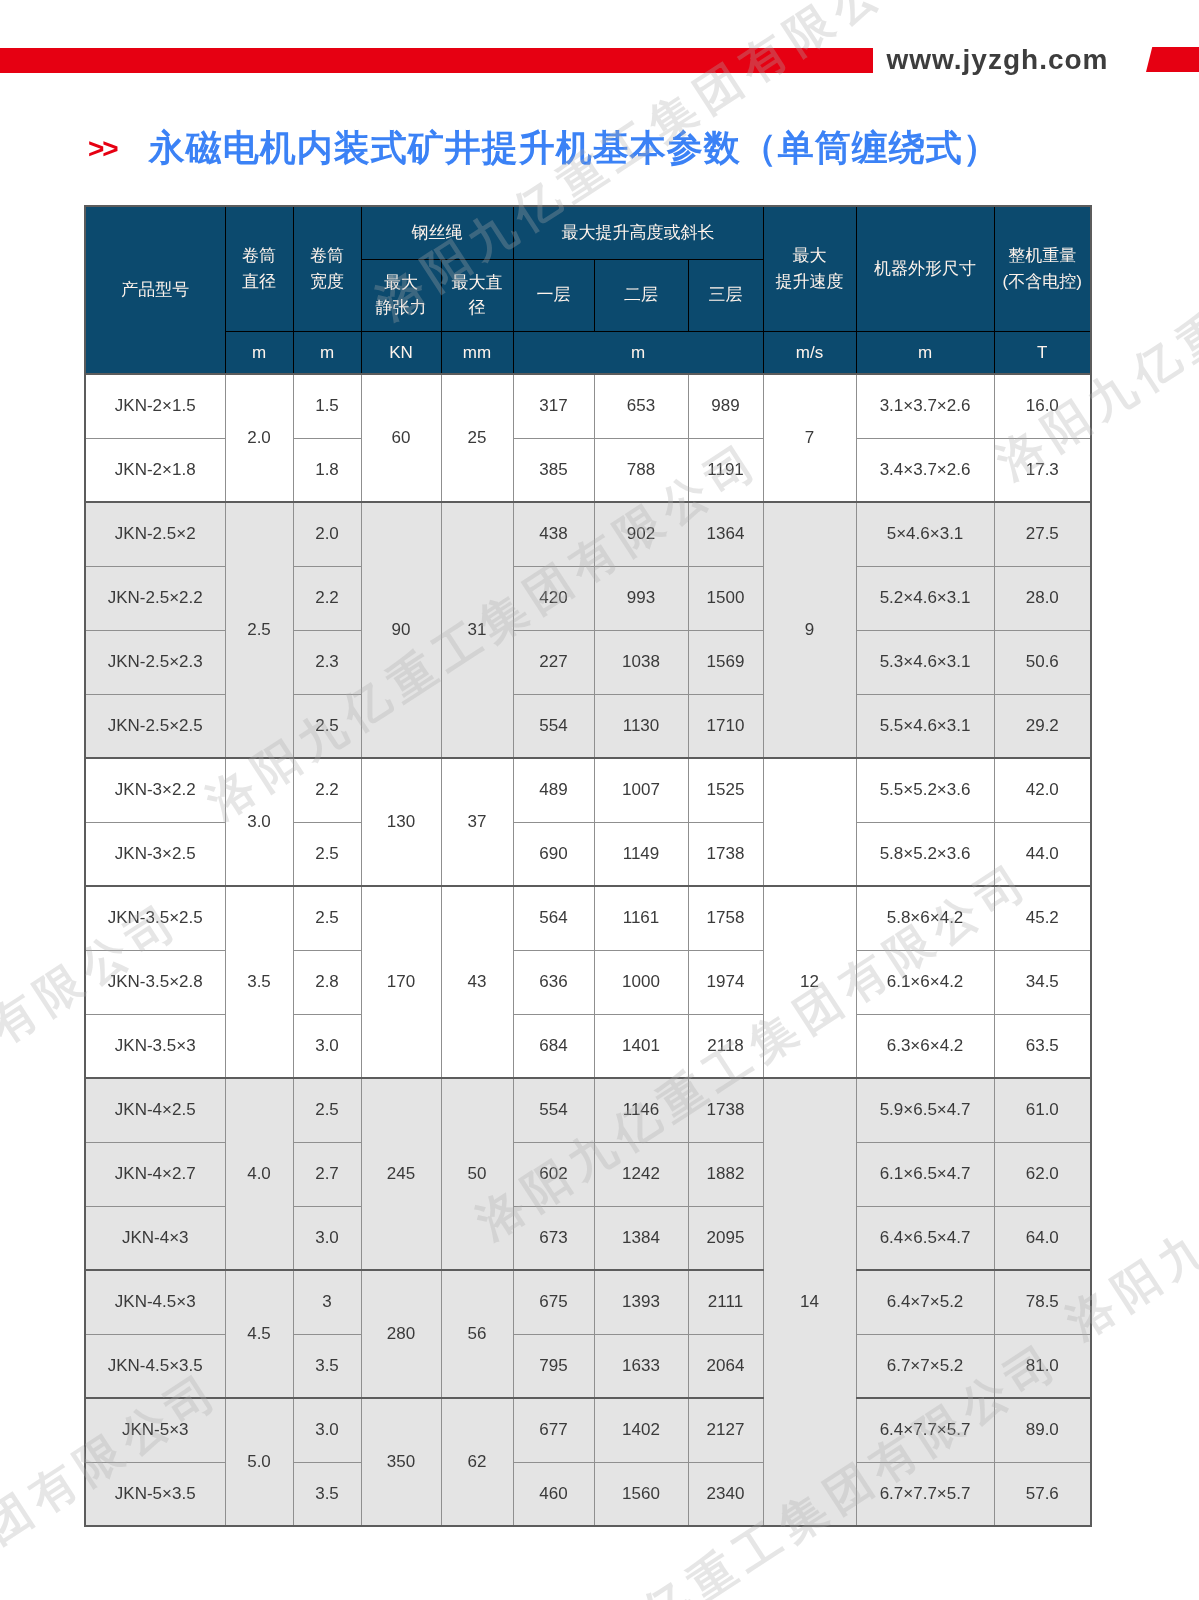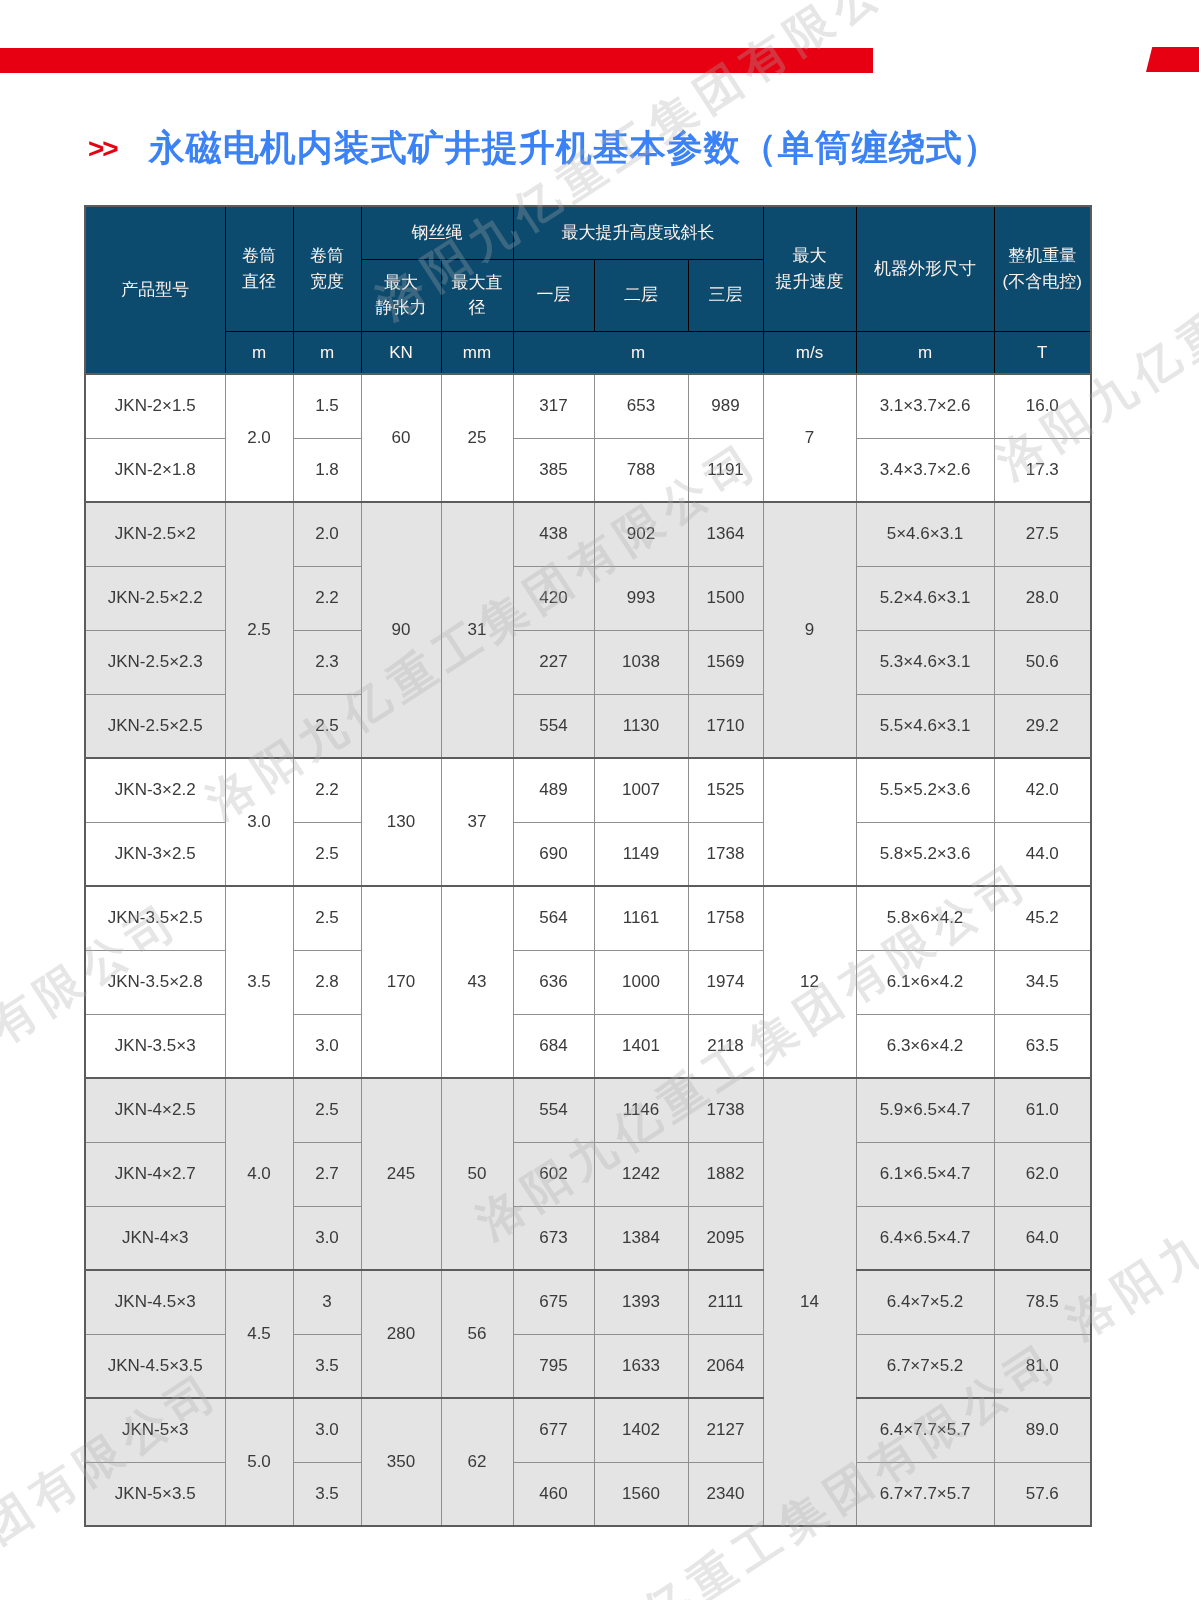--- a/index.html
+++ b/index.html
@@ -55,20 +55,21 @@
     color:rgba(172,172,172,0.30);
     transform:rotate(-33deg);
   }
 </style>
 </head>
 <body>
 
 <div class="page">
 
   <div class="topbar"></div>
+  <div class="site-url">www.jyzgh.com</div>
   <div class="corner-block"></div>
 
   <div class="title-row">
     <span class="title-marker">&gt;&gt;</span>
     <span class="title-text">永磁电机内装式矿井提升机基本参数（单筒缠绕式）</span>
   </div>
 
   <div class="tbl-wrap">
     <table class="dtable">
       <colgroup>

